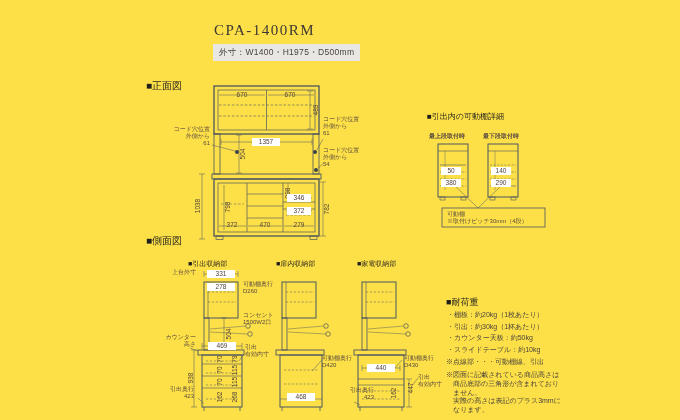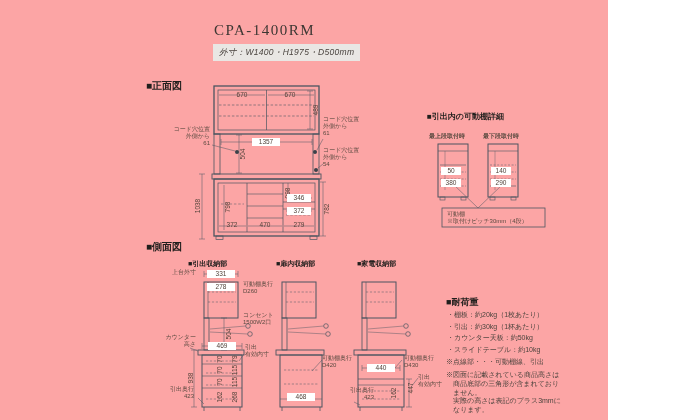--- a/index.html
+++ b/index.html
@@ -1,22 +1,22 @@
 <!DOCTYPE html>
 <html><head>
 <meta charset="utf-8">
 <style>
   html,body{margin:0;padding:0;}
-  .page{position:relative;width:608px;height:420px;background:#fca5a5;overflow:hidden;
+  .page{position:relative;width:680px;height:420px;background:#fde047;overflow:hidden;
         font-family:"Liberation Sans",sans-serif;color:#3f3a35;}
   .abs{position:absolute;}
   .title{font-family:"Liberation Serif",serif;font-size:15px;letter-spacing:1.5px;color:#3d3733;}
   .subbox{background:#e9e7e4;height:17px;line-height:17px;font-size:8.5px;color:#4a443f;
-          padding:0 6px;letter-spacing:.3px;font-style:italic;}
-  .hdr{font-weight:bold;color:#211f1d;}
+          padding:0 6px;letter-spacing:.3px;}
+  .hdr{font-weight:normal;color:#211f1d;}
   .h10{font-size:10px;}
   .h8{font-size:8px;}
   .h7{font-size:7px;}
   .lbl{font-size:6px;line-height:7.2px;color:#5a4a40;white-space:pre-line;}
   .dim{font-size:6.5px;line-height:8px;color:#52433a;text-align:center;}
   .bg{background:#ffffff;}
   .rot{transform:rotate(-90deg);transform-origin:center;}
   .r{text-align:right;}
   .cap{font-size:7px;line-height:11.5px;color:#4c443e;}
   .note{font-size:7px;line-height:8.8px;color:#4c443e;white-space:pre-line;}
@@ -132,21 +132,21 @@
     </g>
   </svg>
 
   <div class="abs dim bg" style="left:441px;top:167px;width:20px;">50</div>
   <div class="abs dim bg" style="left:441px;top:179px;width:20px;">380</div>
   <div class="abs dim bg" style="left:491px;top:167px;width:20px;">140</div>
   <div class="abs dim bg" style="left:491px;top:179px;width:20px;">290</div>
   <div class="abs lbl" style="left:447px;top:211px;">可動棚
 ※取付けピッチ30mm（4段）</div>
 
-  <div class="abs hdr h10" style="left:146px;top:240px;">■側面図</div>
+  <div class="abs hdr h10" style="left:146px;top:234px;">■側面図</div>
   <div class="abs hdr h7" style="left:188px;top:259px;">■引出収納部</div>
   <div class="abs hdr h7" style="left:276px;top:259px;">■扉内収納部</div>
   <div class="abs hdr h7" style="left:357px;top:259px;">■家電収納部</div>
 
   <svg style="left:140px;top:258px;" width="305" height="162" viewBox="0 0 305 162">
     <g fill="none" stroke="#4b5560" stroke-width="1">
 
       <path d="M64,16 H98 M64,13 V19 M98,13 V19" stroke-width="0.5"></path>
       <rect x="64" y="24" width="34" height="36"></rect>
       <line x1="68" y1="24" x2="68" y2="60" stroke-width="0.6"></line>

